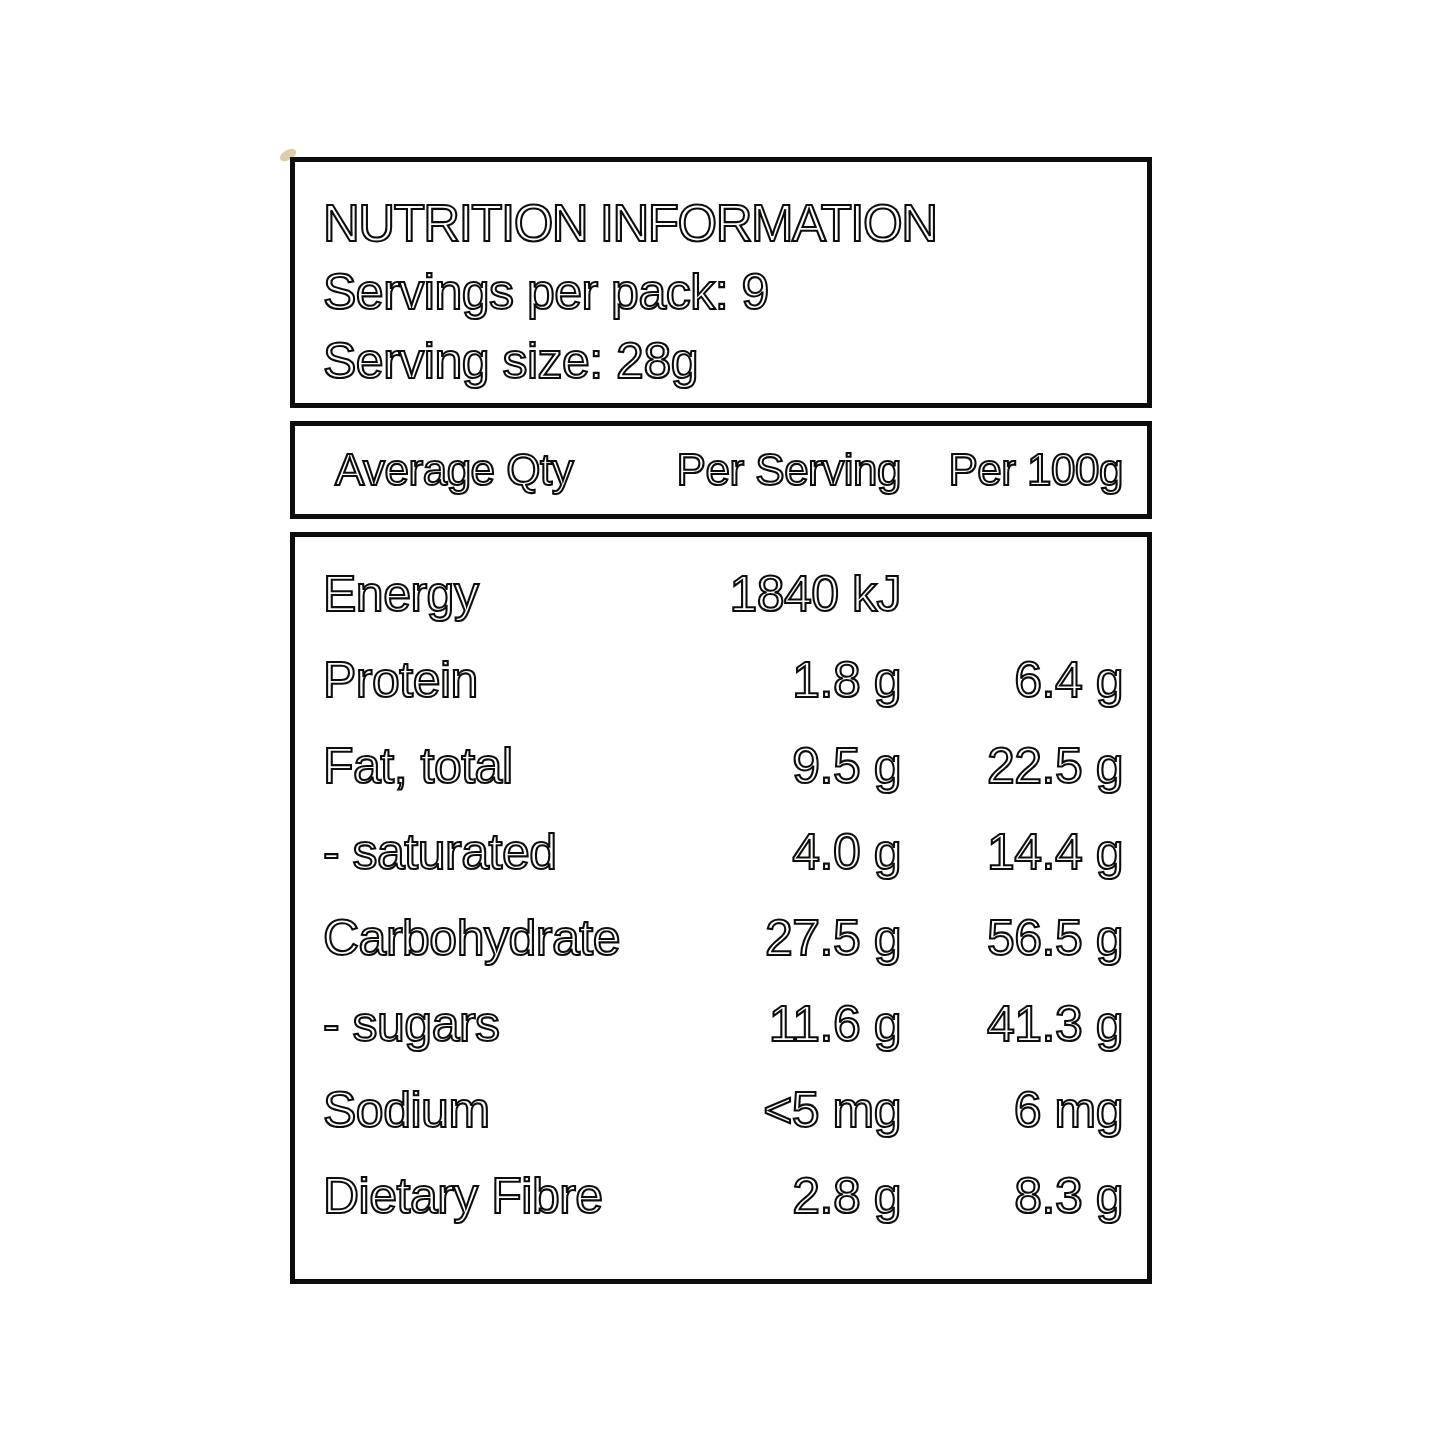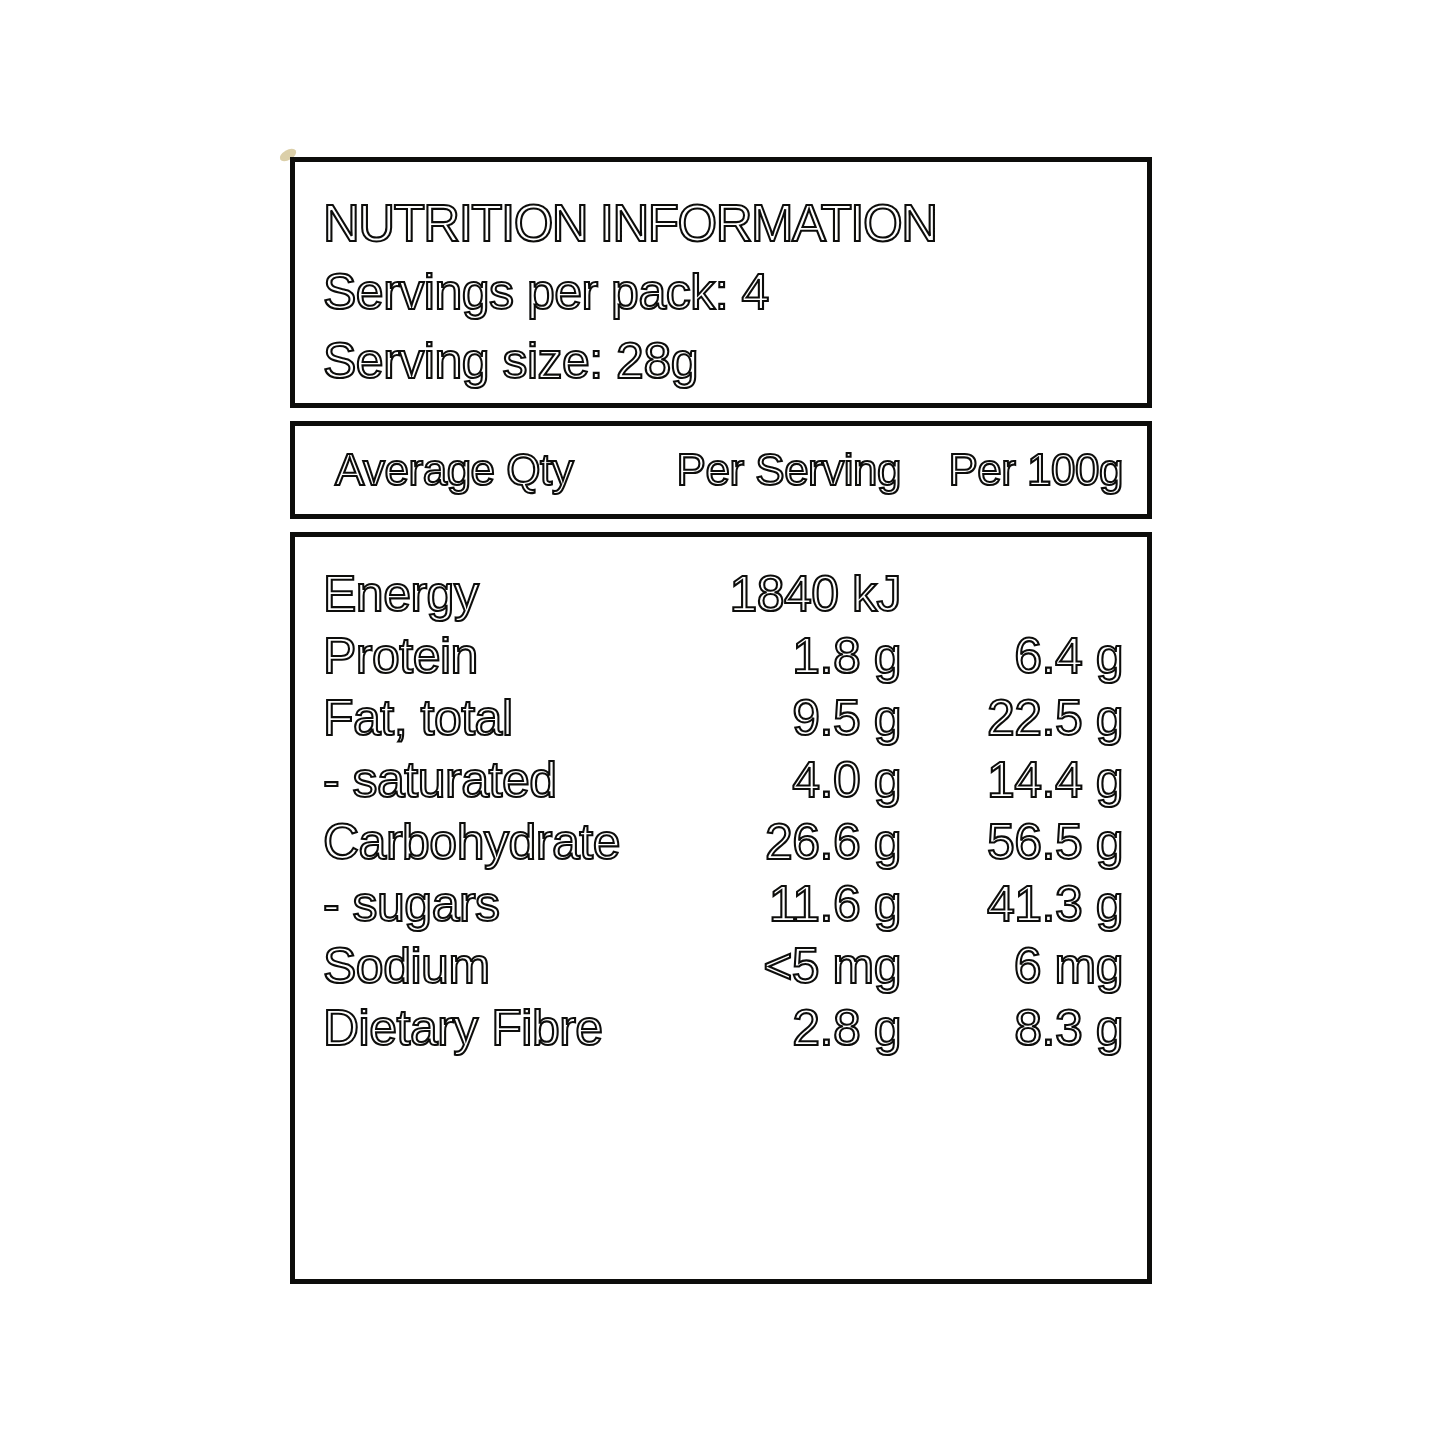--- a/index.html
+++ b/index.html
@@ -57,20 +57,21 @@
   .col-h {
     font-size: 44px;
     letter-spacing: -0.5px;
     white-space: nowrap;
   }
   .box-table {
     height: 752px;
     padding: 26px 24px 0 28px;
     display: flex;
     flex-direction: column;
+    gap: 24px;
   }
   .row {
     display: grid;
     grid-template-columns: 1fr 250px 222px;
     height: 62px;
     align-items: center;
   }
   .cell {
     font-size: 50px;
     letter-spacing: -0.5px;
@@ -102,21 +103,21 @@
 <body>
 
 <div class="stage">
 
   <div class="corner-dot"></div>
 
   <div class="panel">
 
     <div class="box box-head">
       <div class="title-line ol">NUTRITION INFORMATION</div>
-      <div class="sub-line ol">Servings per pack: 4</div>
+      <div class="sub-line ol">Servings per pack: 9</div>
       <div class="sub-line ol">Serving size: 28g</div>
     </div>
 
     <div class="box box-columns">
       <span class="col-h ol">Average Qty</span>
       <span class="col-h ol val">Per Serving</span>
       <span class="col-h ol val">Per 100g</span>
     </div>
 
     <div class="box box-table">
@@ -139,21 +140,21 @@
       </div>
 
       <div class="row">
         <span class="cell ol">- saturated</span>
         <span class="cell ol val">4.0 g</span>
         <span class="cell ol val">14.4 g</span>
       </div>
 
       <div class="row">
         <span class="cell ol">Carbohydrate</span>
-        <span class="cell ol val">26.6 g</span>
+        <span class="cell ol val">27.5 g</span>
         <span class="cell ol val">56.5 g</span>
       </div>
 
       <div class="row">
         <span class="cell ol">- sugars</span>
         <span class="cell ol val">11.6 g</span>
         <span class="cell ol val">41.3 g</span>
       </div>
 
       <div class="row">

